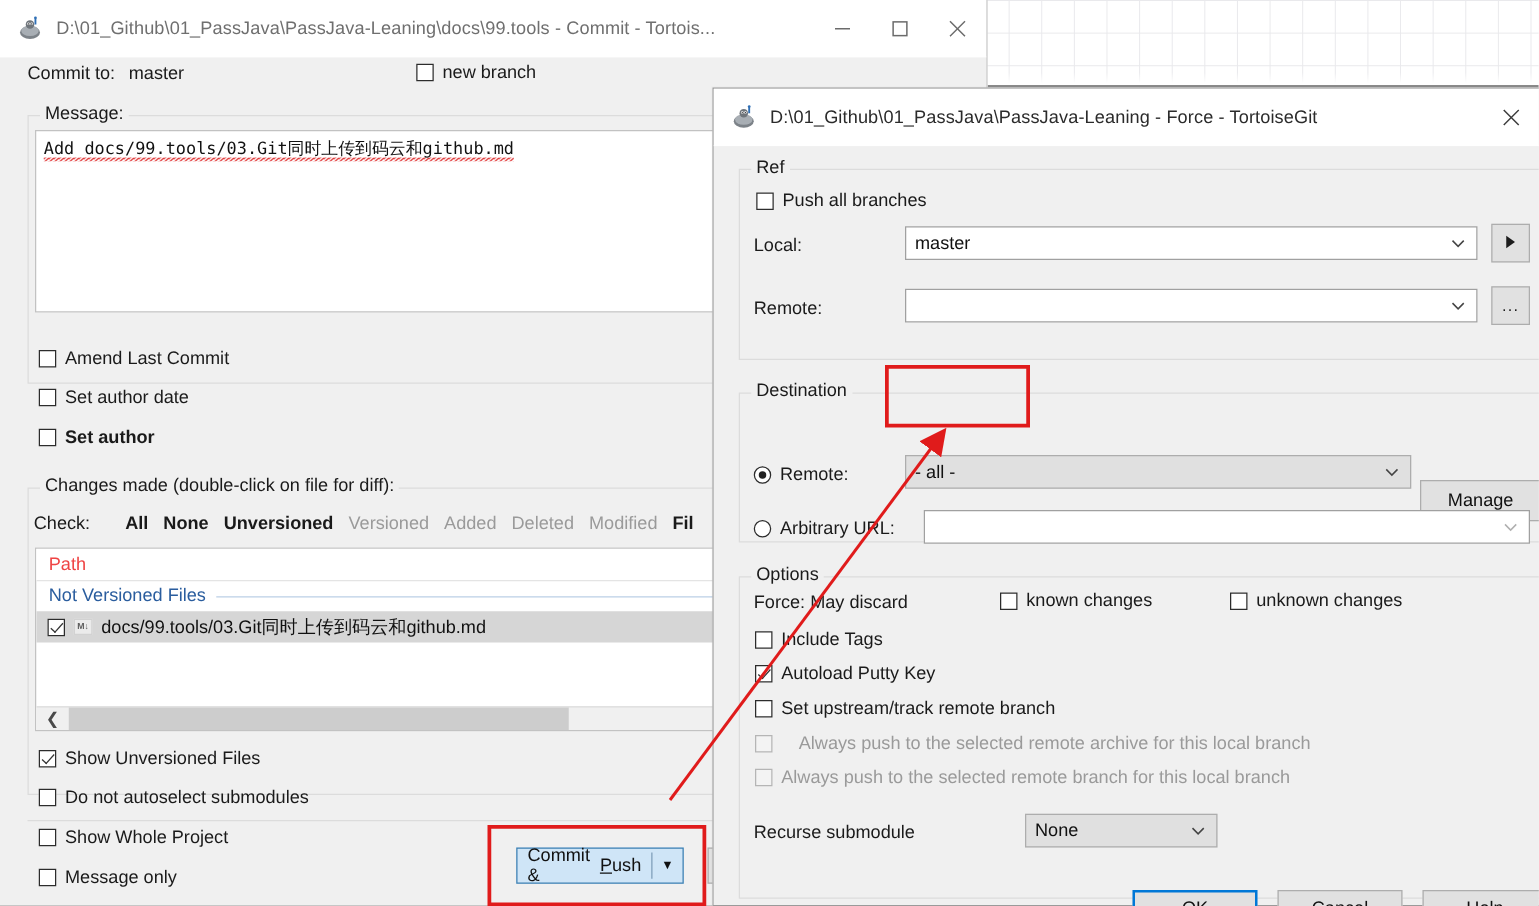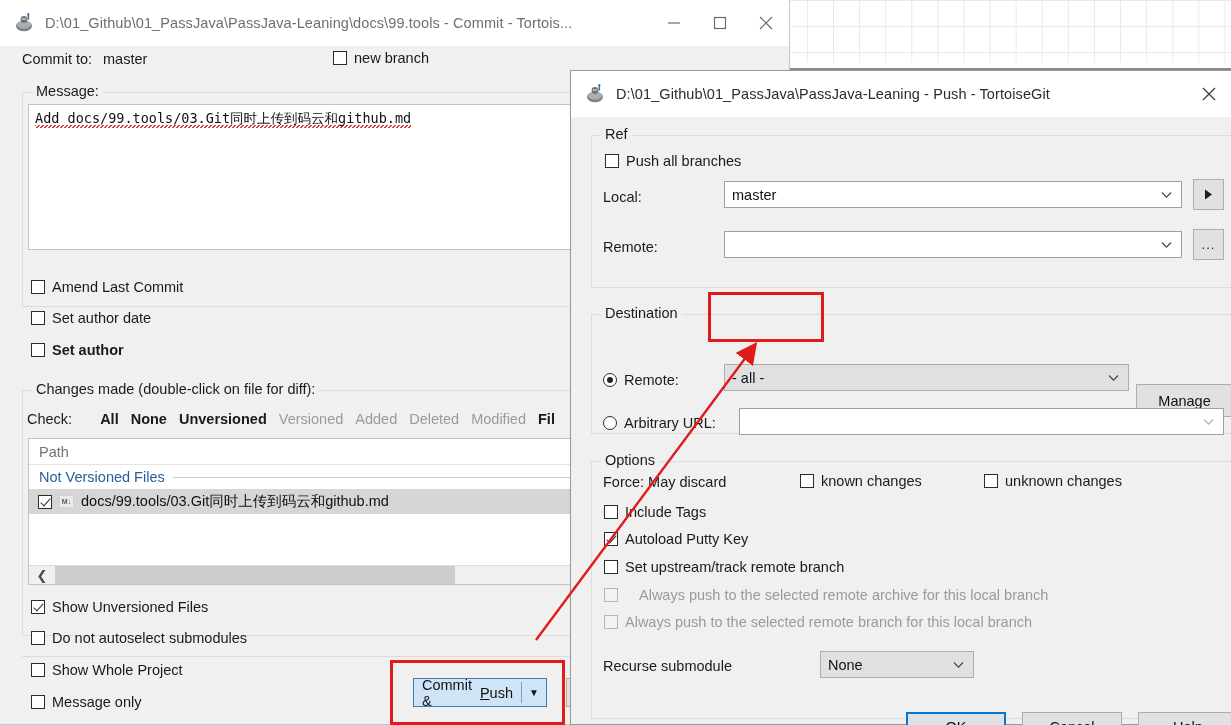--- a/index.html
+++ b/index.html
@@ -80,21 +80,21 @@
   .squig{
     background-image:
       repeating-linear-gradient(135deg,#e03b3b 0 1.2px,transparent 1.2px 2.4px);
     background-repeat:repeat-x;background-size:4px 3px;background-position:0 100%;
     padding-bottom:2px;
   }
 
   
   .listbox{position:absolute;background:#fff;border:1px solid #c2c2c2;box-sizing:border-box;overflow:hidden;}
   .lb-head{height:25px;border-bottom:1px solid #e4e4e4;display:flex;align-items:center;padding-left:10px;
-           font-size:14.5px;color:#737373;background:#fff;}
+           font-size:14.5px;color:#ef4444;background:#fff;}
   .lb-group{height:24px;display:flex;align-items:center;padding-left:10px;gap:8px;}
   .lb-group .t{font-size:14.5px;color:#2a5d9e;white-space:nowrap;}
   .lb-group .rule{flex:1;height:1px;background:#bcd0e6;margin-right:6px;}
   .lb-row{height:25px;display:flex;align-items:center;padding-left:9px;gap:7px;background:#d6d6d6;}
   .lb-row .fname{font-size:14.5px;color:#111;white-space:nowrap;}
   .mdicon{width:15px;height:13px;background:#ebebeb;border:1px solid #d2d2d2;box-sizing:border-box;
      display:flex;align-items:center;justify-content:center;font-size:7px;color:#5c5c5c;font-weight:bold;line-height:1;}
   .hscroll{position:absolute;left:0;right:0;bottom:0;height:18px;background:#f0f0f0;border-top:1px solid #dcdcdc;display:flex;align-items:center;}
   .hscroll .arr{width:26px;text-align:center;font-size:13px;color:#4a4a4a;}
   .hscroll .thumb{height:18px;background:#cdcdcd;flex:none;}
@@ -279,21 +279,21 @@
         <ellipse cx="11" cy="12.6" rx="7" ry="4.2" fill="#a8aeb4"></ellipse>
         <circle cx="11" cy="7.5" r="3.4" fill="#6f757b"></circle>
         <circle cx="9.8" cy="7" r="1" fill="#fff"></circle>
         <circle cx="12.3" cy="7" r="1" fill="#fff"></circle>
         <circle cx="9.8" cy="7.1" r=".5" fill="#222"></circle>
         <circle cx="12.3" cy="7.1" r=".5" fill="#222"></circle>
         <rect x="14.6" y="2.6" width="1.5" height="5" fill="#2f6fb5"></rect>
         <circle cx="15.35" cy="2.2" r="1.1" fill="#2f6fb5"></circle>
       </svg>
     </span>
-    <span class="ttl dark">D:\01_Github\01_PassJava\PassJava-Leaning - Push - TortoiseGit</span>
+    <span class="ttl dark">D:\01_Github\01_PassJava\PassJava-Leaning - Force - TortoiseGit</span>
     <span class="win-btns">
       <span class="win-btn" style="width:48px;justify-content:flex-start;">
         <svg width="16" height="16" viewBox="0 0 16 16">
             <line x1="2" y1="2" x2="14" y2="14" stroke="#3c3c3c" stroke-width="1.2"></line>
             <line x1="14" y1="2" x2="2" y2="14" stroke="#3c3c3c" stroke-width="1.2"></line>
           </svg>
       </span>
     </span>
   </div>
 

